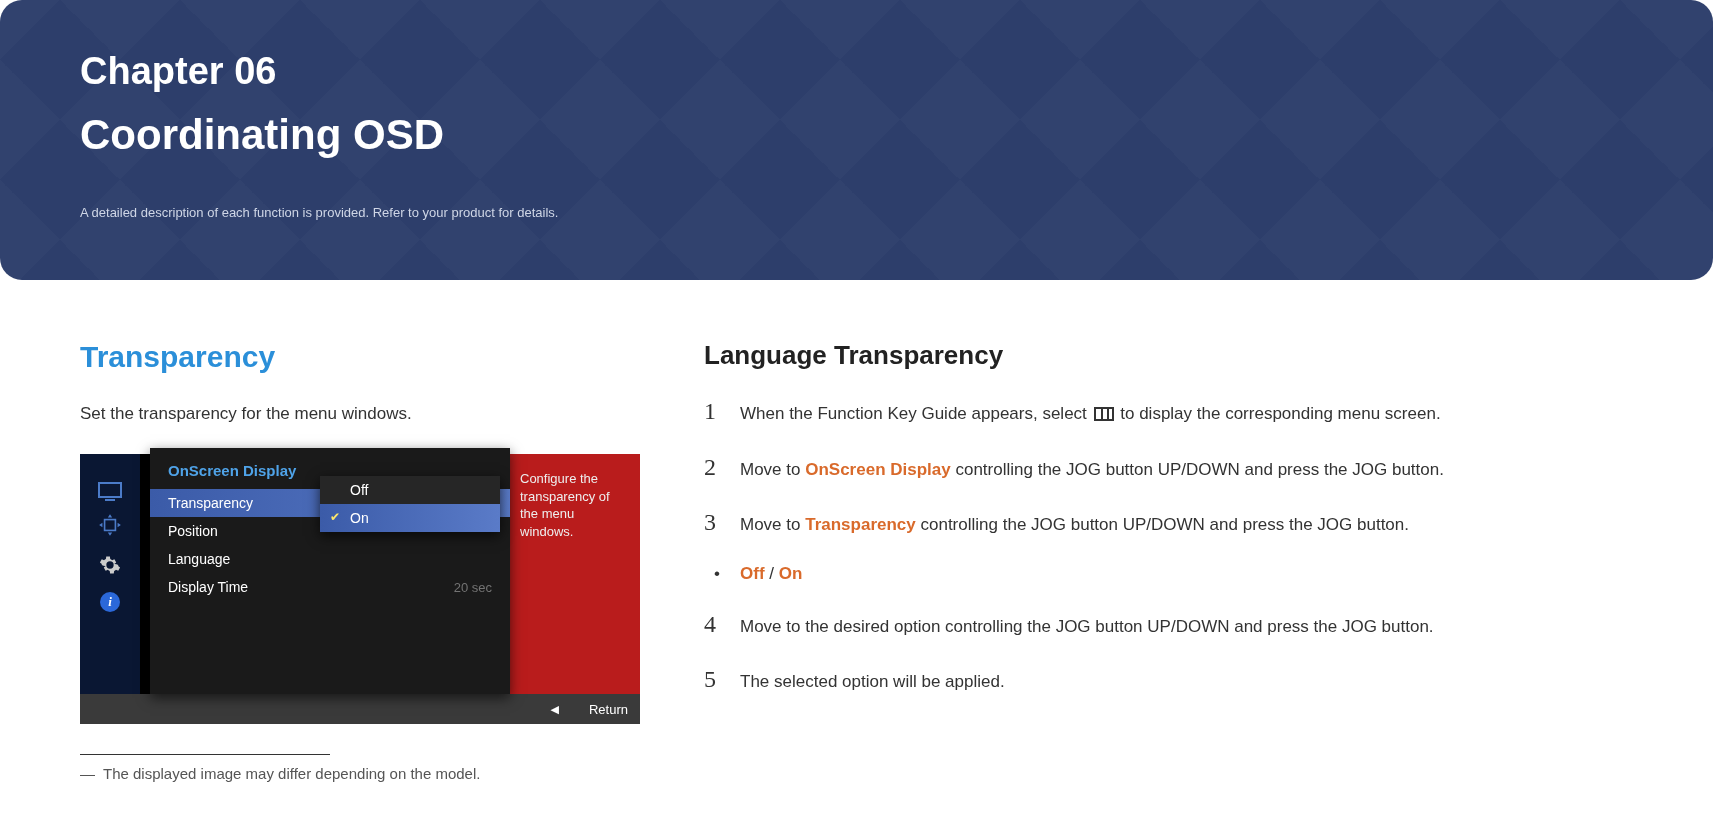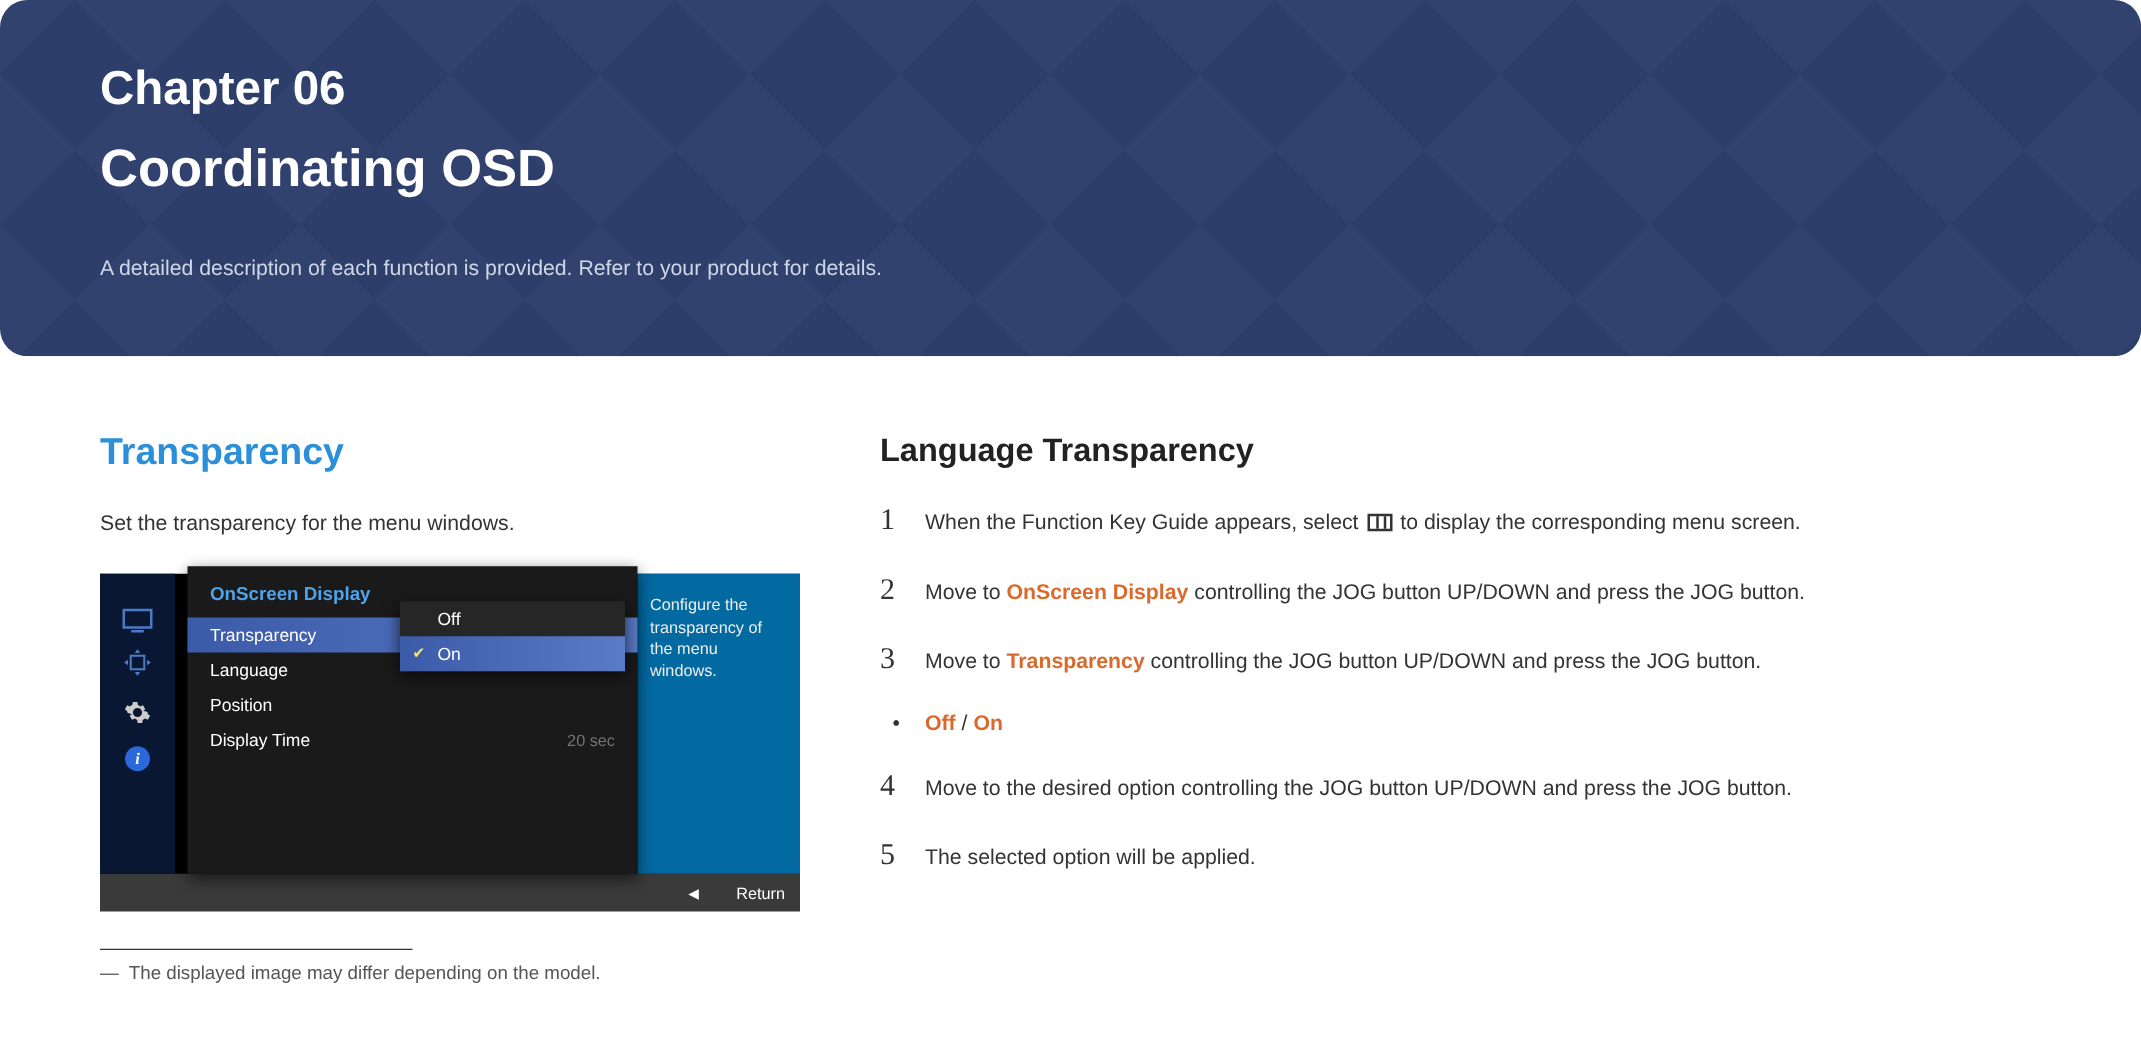--- a/index.html
+++ b/index.html
@@ -13,21 +13,21 @@
     linear-gradient(45deg, rgba(255,255,255,0.02) 25%, transparent 25%),
     linear-gradient(315deg, rgba(255,255,255,0.02) 25%, transparent 25%);
   background-size: 120px 120px;
   padding: 50px 80px 60px 80px;
   border-top-right-radius: 40px;
   color: #fff;
   border-radius: 22px;
 }
 .banner .chapter { font-size: 38px; font-weight: 600; margin-bottom: 18px; }
 .banner .title { font-size: 42px; font-weight: 600; margin-bottom: 46px; }
-.banner .desc { font-size: 17px; font-weight: 300; color: #cfd6e6; }
+.banner .desc { font-size: 13px; font-weight: 300; color: #cfd6e6; }
 
 .content { display: flex; padding: 60px 80px; gap: 44px; }
 .col-left { width: 580px; flex-shrink: 0; }
 .col-right { flex: 1; }
 
 .section-title-blue { color: #2b8fd9; font-size: 30px; font-weight: 700; margin-bottom: 30px; }
 .section-intro { font-size: 17px; color: #333; margin-bottom: 30px; }
 
 .osd-window {
   background: #000;
@@ -83,21 +83,21 @@
   background: #262626;
   box-shadow: 0 4px 12px rgba(0,0,0,0.7);
   z-index: 5;
 }
 .osd-dd-row { padding: 6px 12px 6px 30px; font-size: 14px; position: relative; }
 .osd-dd-row.sel { background: linear-gradient(to right, #3b5ba8, #5a7bc8); }
 .osd-dd-row.sel::before { content: '✔'; position: absolute; left: 10px; color: #ffe86b; font-size: 12px; }
 
 .osd-help-col {
   width: 130px;
-  background: #0369a1;
+  background: #b91c1c;
   padding: 16px 10px;
   font-size: 13px;
   line-height: 1.35;
   color: #eee;
 }
 
 .osd-footer {
   background: #3a3a3a;
   height: 30px;
   display: flex;
@@ -163,24 +163,24 @@
           </div>
           <div class="osd-icon info">i</div>
         </div>
 
         <div class="osd-menu-panel">
           <div class="osd-menu-title">OnScreen Display</div>
           <div class="osd-row sel">
             <span class="label">Transparency</span>
           </div>
           <div class="osd-row">
+            <span class="label">Position</span>
+          </div>
+          <div class="osd-row">
             <span class="label">Language</span>
-          </div>
-          <div class="osd-row">
-            <span class="label">Position</span>
           </div>
           <div class="osd-row">
             <span class="label">Display Time</span>
             <span class="value">20 sec</span>
           </div>
 
           <div class="osd-dropdown">
             <div class="osd-dd-row">Off</div>
             <div class="osd-dd-row sel">On</div>
           </div>

